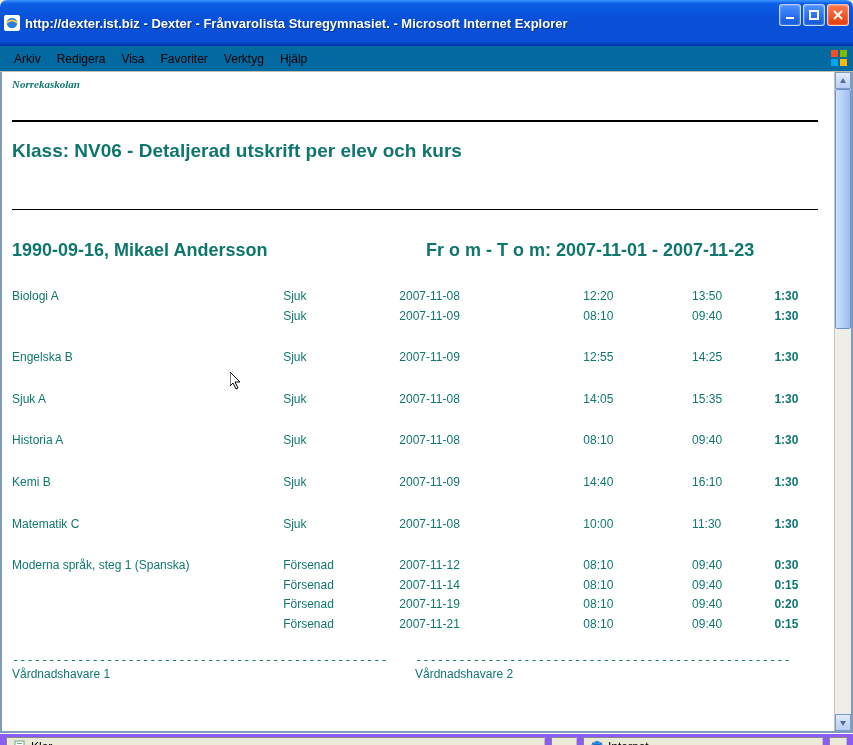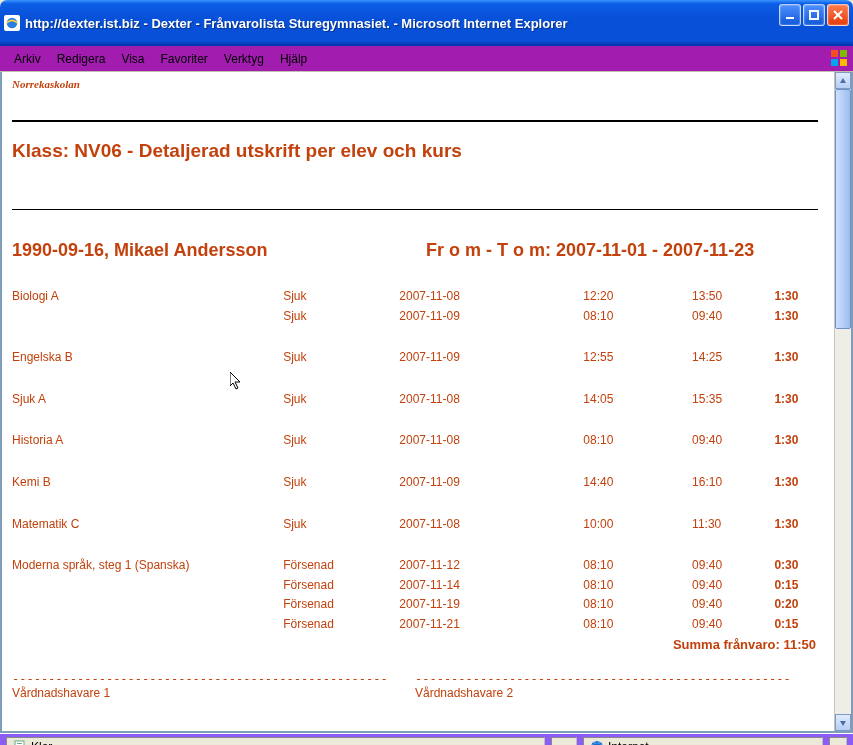--- a/index.html
+++ b/index.html
@@ -51,21 +51,21 @@
     background: linear-gradient(to bottom, #4e90ff, #1058d8);
     box-shadow: inset 0 0 2px rgba(255,255,255,0.6);
   }
   .win-btn.close {
     background: linear-gradient(to bottom, #ff7b4e, #e23b0a);
   }
   .win-btn svg { stroke:#fff; stroke-width:2; fill:none; }
   
   .menubar {
     height: 26px;
-    background: #a21caf;
+    background: #0369a1;
     border-bottom: 1px solid #c0c0b0;
     display: flex;
     align-items: center;
     padding: 0 6px;
     gap: 0;
     position: relative;
   }
   .menubar .menu-item {
     padding: 3px 8px;
     font-size: 12px;
@@ -83,21 +83,21 @@
     background: #fff;
     border: 2px solid #7f9db9;
     border-top: none;
     display:flex;
   }
   .content {
     flex:1;
     padding: 6px 16px 10px 10px;
     font-family: Verdana, Arial, sans-serif;
     font-size: 12px;
-    color:#c2410c;
+    color:#0f766e;
     overflow:hidden;
   }
   .vscroll {
     width:17px;
     background:#e8e6dc;
     display:flex; flex-direction:column;
     border-left:1px solid #c8c6bc;
   }
   .vscroll .sbtn {
     height:17px; background:linear-gradient(to bottom,#e2ecfc,#b7cdf4);
@@ -311,21 +311,20 @@
         <div class="row">
           <div class="c-course"></div>
           <div class="c-reason">Försenad</div>
           <div class="c-date">2007-11-21</div>
           <div class="c-start">08:10</div>
           <div class="c-end">09:40</div>
           <div class="c-dur">0:15</div>
         </div>
       </div>
 
-    <div class="sum-line">Summa frånvaro: 11:50</div>
 
     <div class="guardians">
       <div class="g">
         <div class="dashes">----------------------------------------------------</div>
         <div>Vårdnadshavare 1</div>
       </div>
       <div class="g">
         <div class="dashes">----------------------------------------------------</div>
         <div>Vårdnadshavare 2</div>
       </div>

